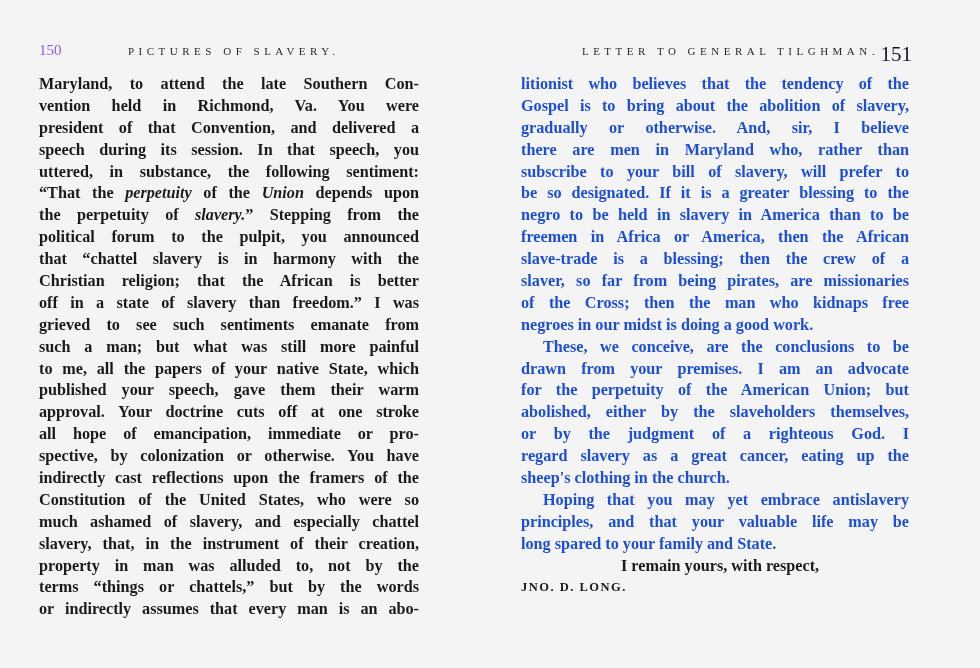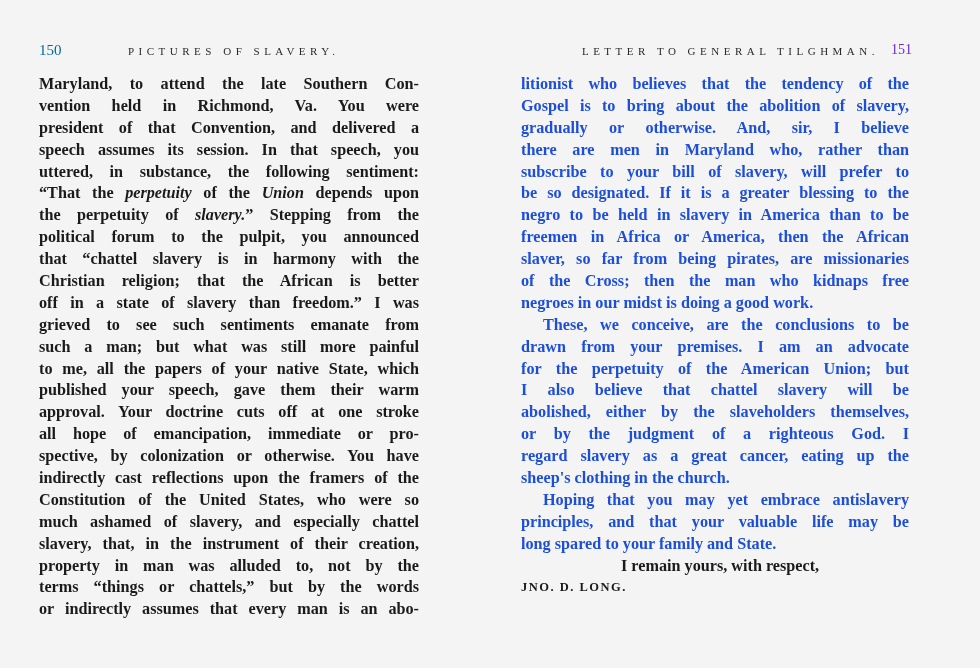--- a/index.html
+++ b/index.html
@@ -32,28 +32,28 @@
     .running-head {
       position: relative;
       height: 18px;
       font-size: 11px;
       letter-spacing: 4.5px;
       color: #2a2a2a;
       text-transform: uppercase;
     }
     .left .page-number {
       position: absolute; left: 0; top: -2px;
-      font-size: 15px; letter-spacing: 0; color: #0369a1;
+      font-size: 15px; letter-spacing: 0; color: #8b5cf6;
     }
     .left .head-title {
       position: absolute; left: 89px; top: 1px;
     }
     .right .page-number {
       position: absolute; right: -3px; top: -2px;
-      font-size: 14px; letter-spacing: 0; color: #6d28d9;
+      font-size: 21px; letter-spacing: 0; color: #0f172a;
     }
     .right .head-title {
       position: absolute; right: 30px; top: 1px; text-align: right;
     }
 
     .body-text {
       margin-top: 12px;
       font-size: 16.2px;
       line-height: 21.9px;
       font-weight: bold;
@@ -93,21 +93,21 @@
 
   <div class="page left">
     <div class="running-head">
       <span class="page-number">150</span>
       <span class="head-title">PICTURES OF SLAVERY.</span>
     </div>
     <div class="body-text">
       <span class="line">Maryland, to attend the late Southern Con-</span>
       <span class="line">vention held in Richmond, Va. You were</span>
       <span class="line">president of that Convention, and delivered a</span>
-      <span class="line">speech assumes its session. In that speech, you</span>
+      <span class="line">speech during its session. In that speech, you</span>
       <span class="line">uttered, in substance, the following sentiment:</span>
       <span class="line"><span>“That the </span><em>perpetuity</em><span> of the </span><em>Union</em><span> depends upon</span></span>
       <span class="line"><span>the perpetuity of </span><em>slavery.</em><span>” Stepping from the</span></span>
       <span class="line">political forum to the pulpit, you announced</span>
       <span class="line">that “chattel slavery is in harmony with the</span>
       <span class="line">Christian religion; that the African is better</span>
       <span class="line">off in a state of slavery than freedom.” I was</span>
       <span class="line">grieved to see such sentiments emanate from</span>
       <span class="line">such a man; but what was still more painful</span>
       <span class="line">to me, all the papers of your native State, which</span>
@@ -132,27 +132,27 @@
     </div>
     <div class="body-text">
       <span class="line">litionist who believes that the tendency of the</span>
       <span class="line">Gospel is to bring about the abolition of slavery,</span>
       <span class="line">gradually or otherwise. And, sir, I believe</span>
       <span class="line">there are men in Maryland who, rather than</span>
       <span class="line">subscribe to your bill of slavery, will prefer to</span>
       <span class="line">be so designated. If it is a greater blessing to the</span>
       <span class="line">negro to be held in slavery in America than to be</span>
       <span class="line">freemen in Africa or America, then the African</span>
+      <span class="line">slave-trade is a blessing; then the crew of a</span>
       <span class="line">slaver, so far from being pirates, are missionaries</span>
       <span class="line">of the Cross; then the man who kidnaps free</span>
       <span class="line last">negroes in our midst is doing a good work.</span>
       <span class="line indent">These, we conceive, are the conclusions to be</span>
       <span class="line">drawn from your premises. I am an advocate</span>
       <span class="line">for the perpetuity of the American Union; but</span>
-      <span class="line">I also believe that chattel slavery will be</span>
       <span class="line">abolished, either by the slaveholders themselves,</span>
       <span class="line">or by the judgment of a righteous God. I</span>
       <span class="line">regard slavery as a great cancer, eating up the</span>
       <span class="line last">sheep's clothing in the church.</span>
       <span class="line indent">Hoping that you may yet embrace antislavery</span>
       <span class="line">principles, and that your valuable life may be</span>
       <span class="line last">long spared to your family and State.</span>
       <span class="closing">I remain yours, with respect,</span>
       <span class="signature">JNO. D. LONG.</span>
     </div>

